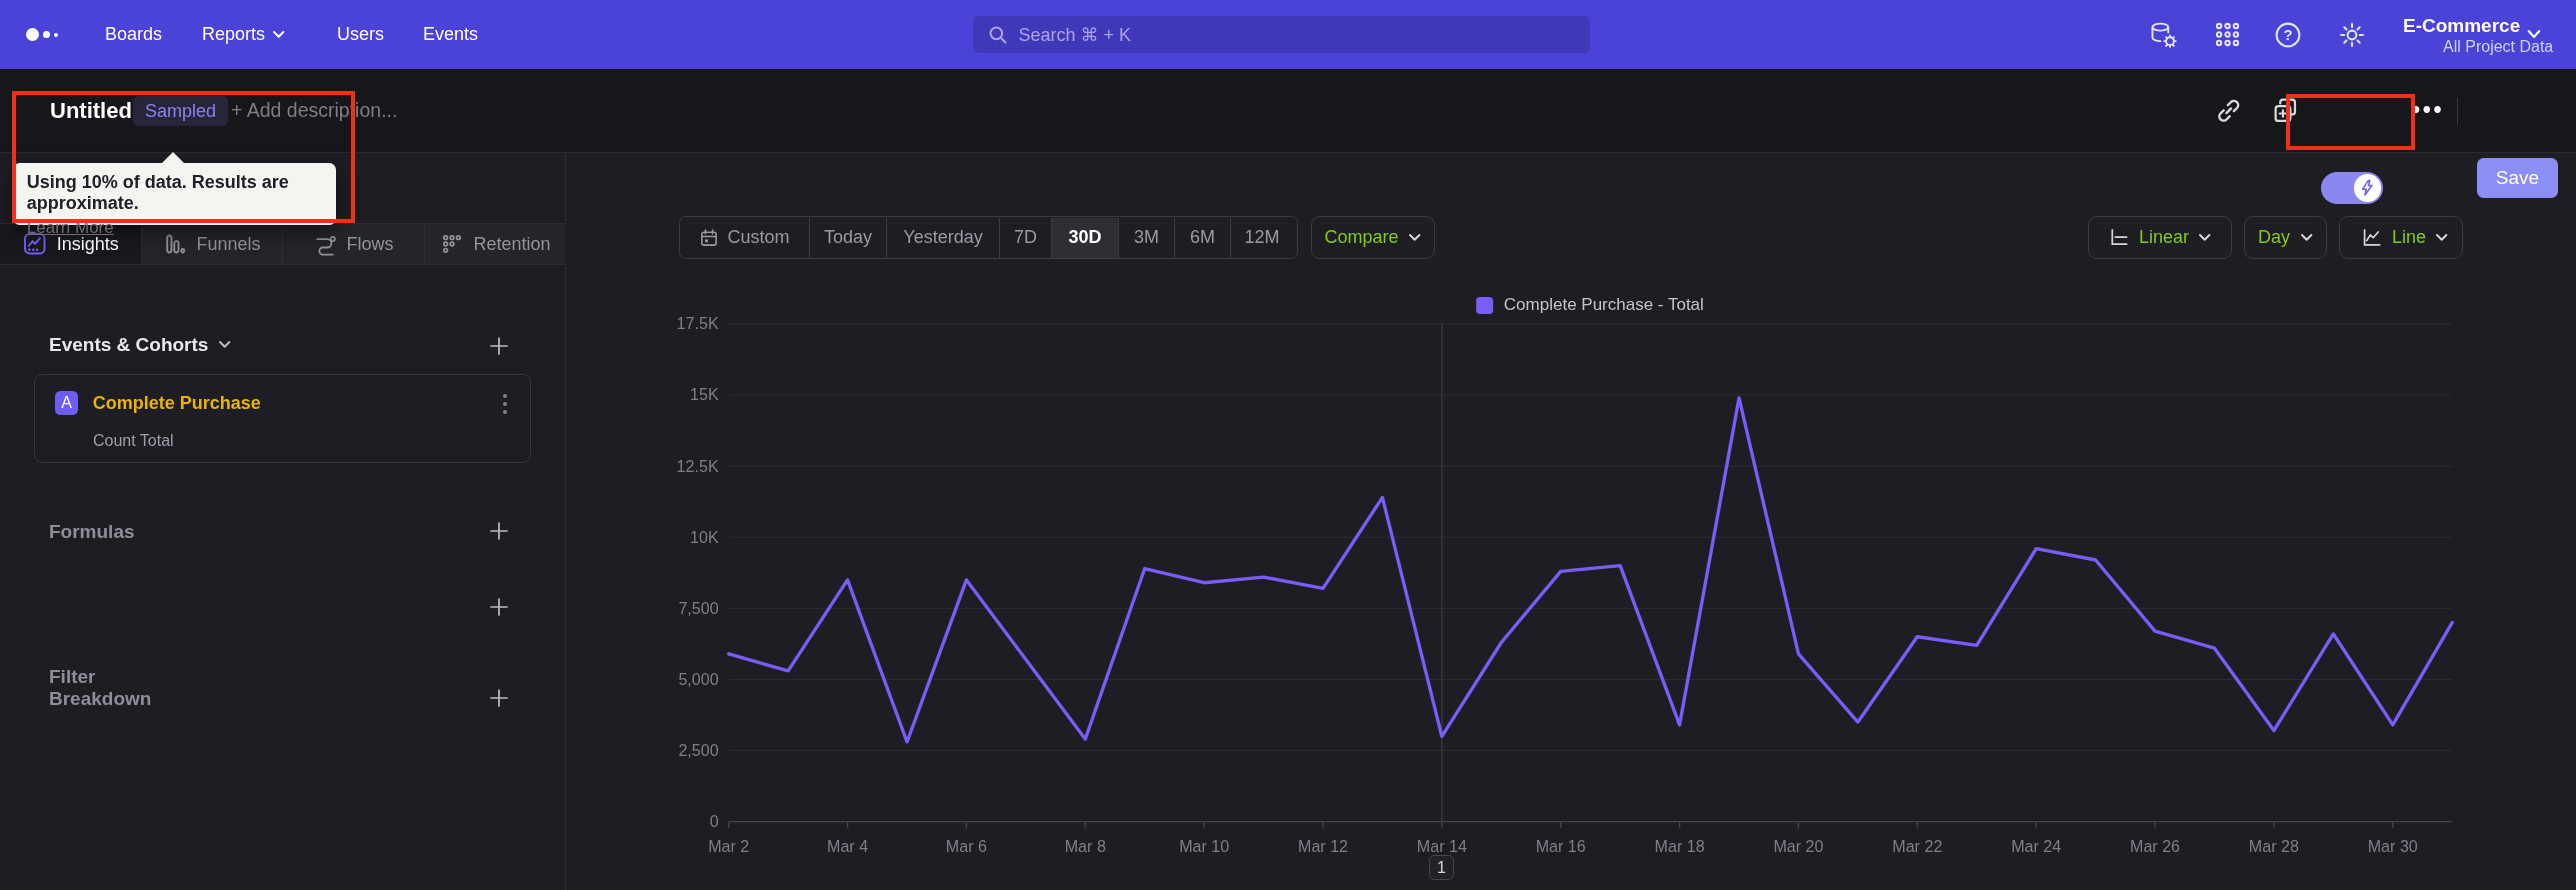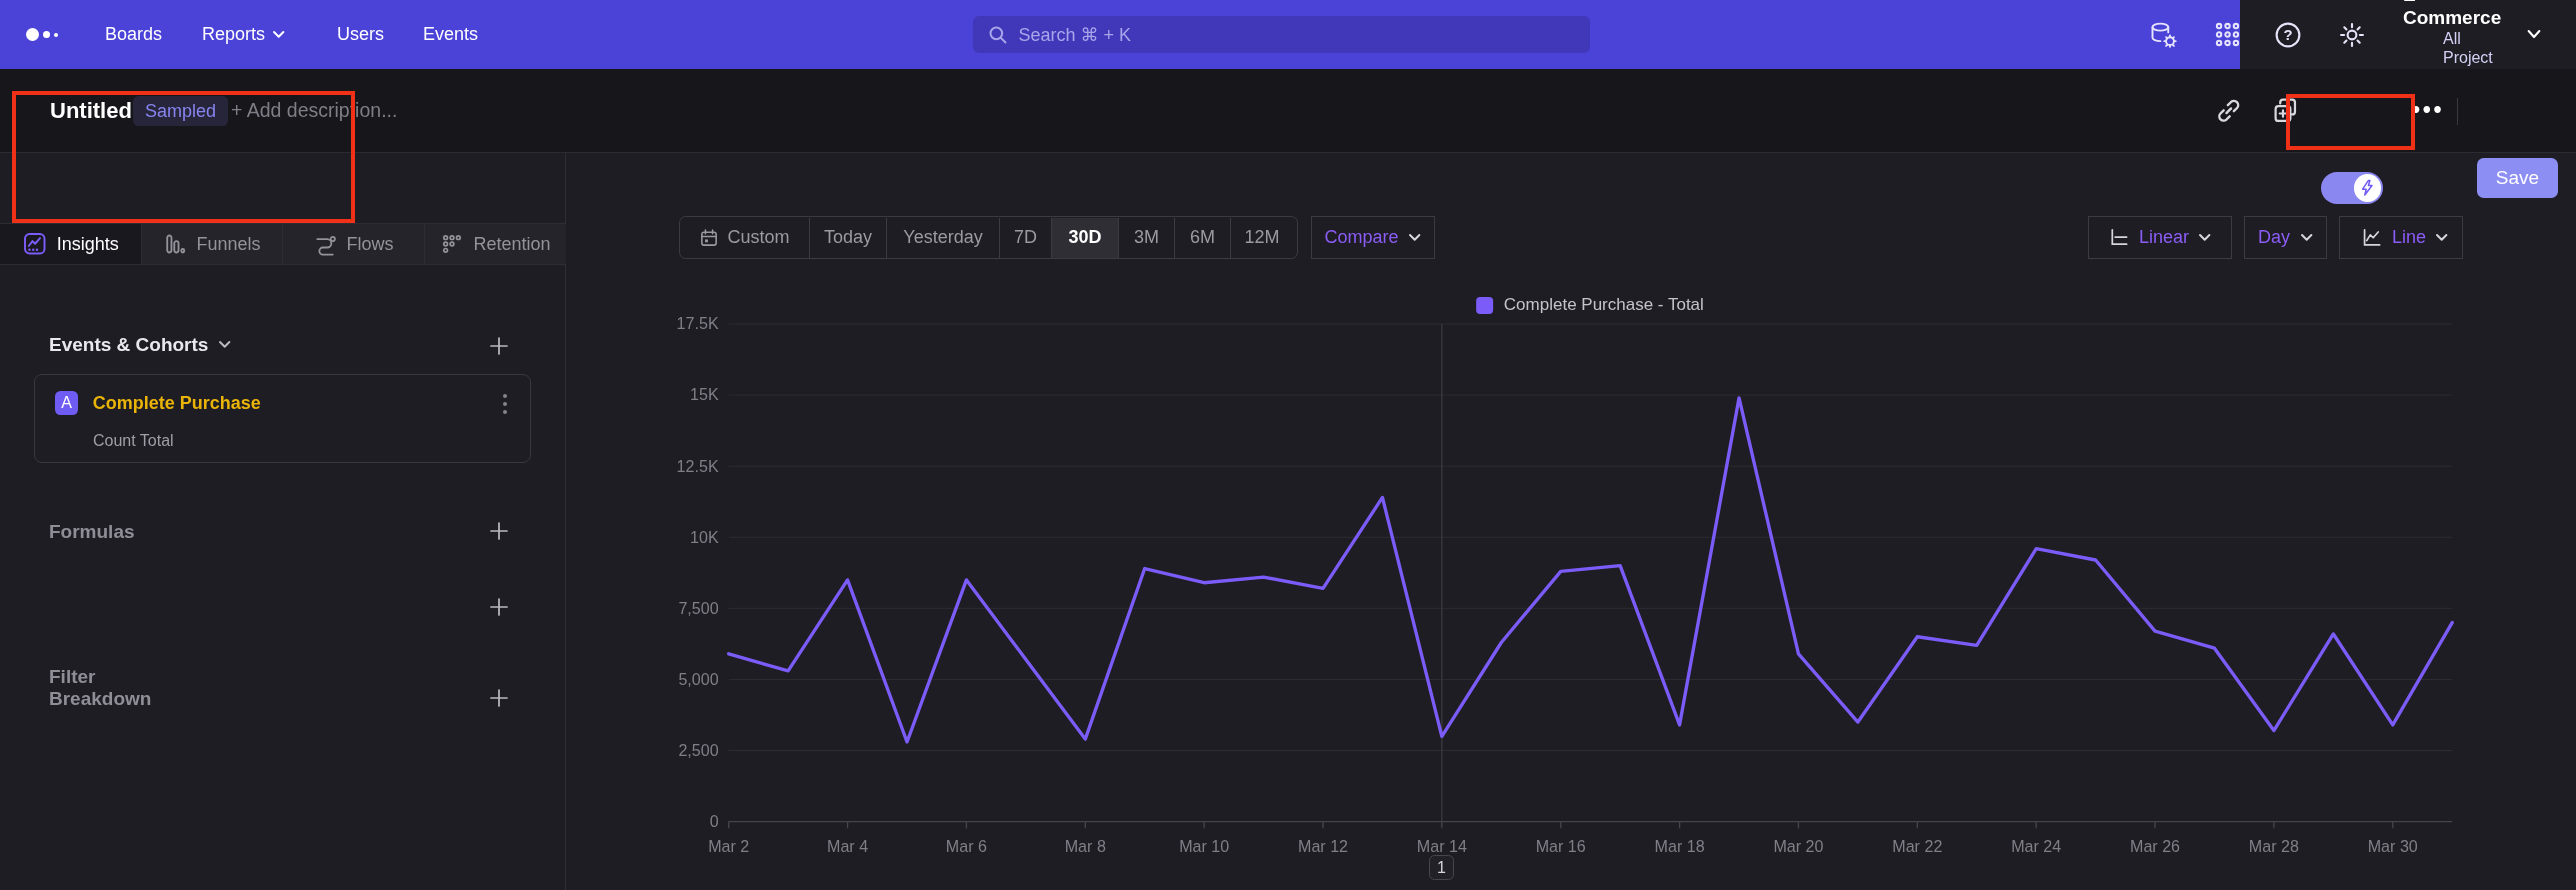--- a/index.html
+++ b/index.html
@@ -1,21 +1,21 @@
 <!DOCTYPE html>
 <html style="font-size:10.7px"><head>
 <meta charset="utf-8">
 <style>
   * { margin:0; padding:0; box-sizing:border-box; }
   html,body { width:2576px; height:890px; background:#1e1d23; overflow:hidden; }
   body { font-family:"Liberation Sans","DejaVu Sans",sans-serif; }
   #screen { position:relative; width:2576px; height:890px; background:#1e1d23; }
 
   
-  .topnav { position:absolute; left:0; top:0; width:2240px; height:69px; background:#4b42d8; }
+  .topnav { position:absolute; left:0; top:0; width:2576px; height:69px; background:#4b42d8; }
   .topnav .abs { position:absolute; top:0; height:69px; display:flex; align-items:center; }
   .logo { left:25.5px; gap:4px; }
   .logo .d1 { width:13.4px; height:13.4px; border-radius:50%; background:#fff; }
   .logo .d2 { width:7.4px; height:7.4px; border-radius:50%; background:#fff; }
   .logo .d3 { width:4px;  height:4px;  border-radius:50%; background:#fff; }
   .navitem { color:#ffffff; font-size:18px; font-weight:500; gap:6.7px; cursor:pointer; }
   .nav-boards { left:105px; } .nav-reports { left:202px; } .nav-users { left:337px; } .nav-events { left:423px; }
   .searchbar { left:973px; top:16px; height:37px; width:617px; background:rgba(0,0,0,0.14);
                border-radius:6px; display:flex; align-items:center; padding:0 14.8px; gap:10.7px; position:absolute; }
   .searchbar .ph { color:#a9a5ea; font-size:18px; }
@@ -70,22 +70,22 @@
   .a-badge { width:23px; height:24px; background:#6f5cf3; border-radius:5.4px; color:#fff; font-size:16px;
              display:flex; align-items:center; justify-content:center; }
   .event-name { color:#eab308; font-size:18px; font-weight:700; }
   .kebab { position:absolute; right:23px; top:19px; display:flex; flex-direction:column; gap:4px; cursor:pointer; }
   .kebab i { width:4px; height:4px; border-radius:50%; background:#85848c; }
   .event-metric { position:absolute; left:58px; top:57px; color:#a09fa8; font-size:16px; }
 
   
   .chartpanel { position:absolute; left:566px; top:153px; width:2010px; height:737px; }
   .ctl { position:absolute; top:63px; height:43px; display:flex; align-items:center; }
-  .btn { border:1.3px solid #3c3b42; border-radius:0; height:43px; display:flex; align-items:center;
-         justify-content:center; gap:9.4px; color:#8b5cf6; font-size:18px; font-weight:500; cursor:pointer; background:transparent; }
+  .btn { border:1.3px solid #3c3b42; border-radius:9px; height:43px; display:flex; align-items:center;
+         justify-content:center; gap:9.4px; color:#84cc16; font-size:18px; font-weight:500; cursor:pointer; background:transparent; }
   .segmented { left:113px; width:619px; border:1.3px solid #3c3b42; border-radius:6.7px; overflow:hidden; }
   .seg { height:40px; display:flex; align-items:center; justify-content:center; gap:8px; color:#9b9aa2;
          font-size:18px; font-weight:500; border-right:0.7px solid #3c3b42; cursor:pointer; }
   .seg:last-child { border-right:none; }
   .seg.active { background:#2f2e35; color:#ffffff; font-weight:700; }
   .compare { left:745px; width:124px; }
   .linear-btn { left:1522px; width:144px; }
   .day-btn { left:1678px; width:83px; }
   .line-btn { left:1773px; width:124px;padding-left:8px; }
   .legend { position:absolute; left:1024px; top:142px; transform:translateX(-50%); display:flex; align-items:center; gap:10.7px; }
@@ -199,20 +199,25 @@
     </div>
 
     <div class="abs tb-more">•••</div>
     <div class="tb-divider"></div>
     <button class="save-btn">Save</button>
   </div>
 
   <div class="redbox redbox1"></div>
   <div class="redbox redbox2"></div>
 
+  <div class="tooltip">
+    <div class="arrow"></div>
+    <div class="tip1">Using 10% of data. Results are approximate.</div>
+    <a class="tip2">Learn More</a>
+  </div>
 
   <aside class="sidebar">
     <div class="tabsrow">
       <div class="tab active">
         <svg width="25.5" height="25.5" viewBox="0 0 34 34" fill="none" stroke="#7b5cf8" stroke-width="2.6" stroke-linecap="round" stroke-linejoin="round">
           <rect x="4" y="4" width="26" height="26" rx="6"></rect>
           <polyline points="9,20 14,13.5 17.5,17 24,9.5"></polyline>
           <path d="M10,25 v.1 M15,25 v.1 M20,25 v.1" stroke-width="3.4"></path>
         </svg>
         <span>Insights</span>

